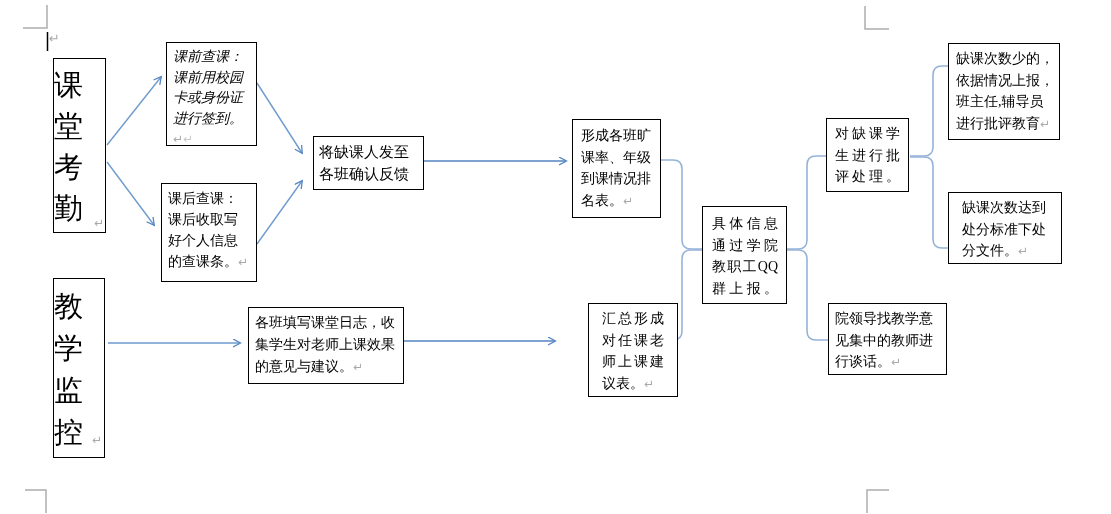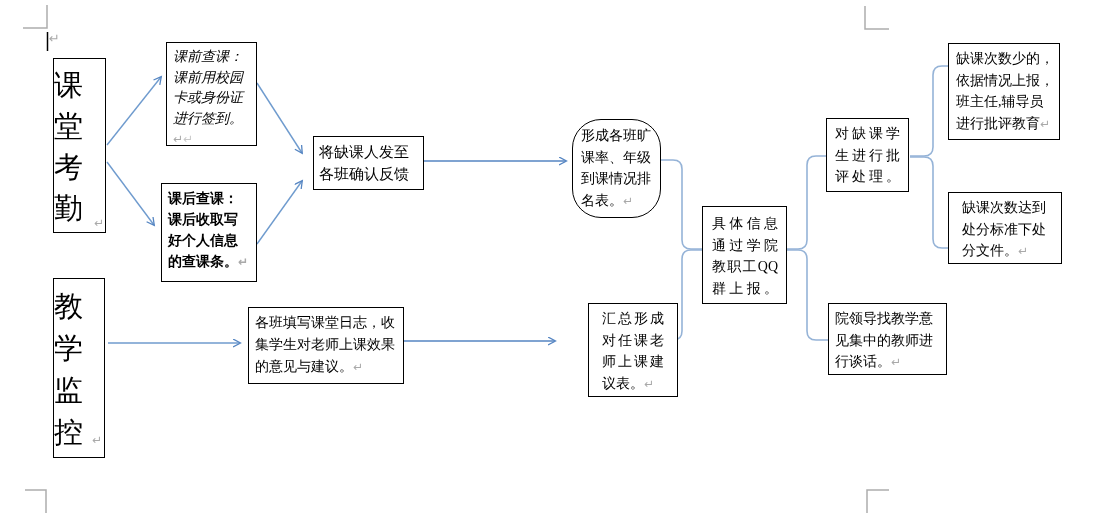--- a/index.html
+++ b/index.html
@@ -65,30 +65,30 @@
     <span>课堂考勤</span><span class="pmark vmark" style="left:40px;top:144px;">↵</span>
   </div>
   <div class="fbox vtitle" style="left:53px;top:278px;width:52px;height:180px;line-height:42px;">
     <span>教学监控</span><span class="pmark vmark" style="left:38px;top:140px;">↵</span>
   </div>
 
   <div class="fbox" style="left:166px;top:42px;width:91px;height:104px;padding:4px 4px 0 6px;line-height:20.6px;font-style:italic;">
     <span>课前查课：课前用校园卡或身份证进行签到。</span><span class="pmark">↵</span><span class="pmark dim">↵</span>
   </div>
 
-  <div class="fbox" style="left:161px;top:183px;width:96px;height:99px;padding:4px 6px 0 6px;line-height:21px;font-weight:bold;">
+  <div class="fbox" style="left:161px;top:183px;width:96px;height:99px;padding:4px 6px 0 6px;line-height:21px;">
     <span>课后查课：课后收取写好个人信息的查课条。</span><span class="pmark">↵</span>
   </div>
 
   <div class="fbox" style="left:313px;top:136px;width:111px;height:54px;padding:5px 4px 0 5px;font-size:15px;">
     <span>将缺课人发至各班确认反馈</span><span class="pmark">↵</span>
   </div>
 
 
-  <div class="fbox justify" style="left:572px;top:119px;width:89px;height:99px;padding:5px 9px 0 8px;border-radius:29px;">
+  <div class="fbox justify" style="left:572px;top:119px;width:89px;height:99px;padding:5px 9px 0 8px;">
     <span>形成各班旷课率、年级到课情况排名表。</span><span class="pmark">↵</span>
   </div>
 
   <div class="fbox justify" style="left:702px;top:206px;width:85px;height:98px;padding:6px 8px 0 9px;">
     <span>具体信息通过学院教职工QQ群上报。</span><span class="pmark">↵</span>
   </div>
 
   <div class="fbox justify" style="left:826px;top:118px;width:83px;height:74px;padding:4px 8px 0 8px;">
     <span>对缺课学生进行批评处理。</span><span class="pmark">↵</span>
   </div>

